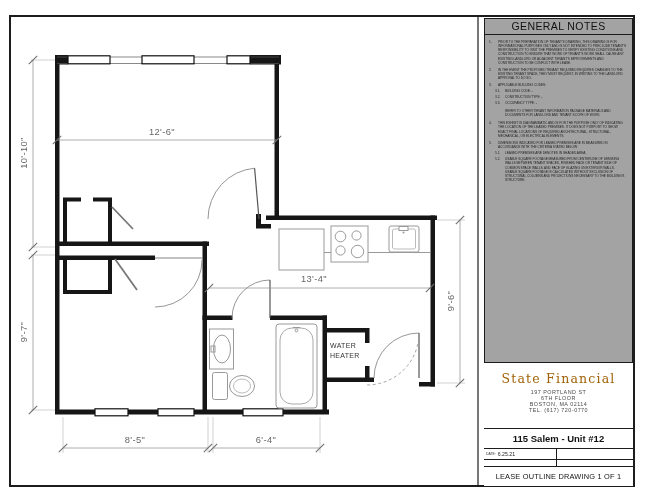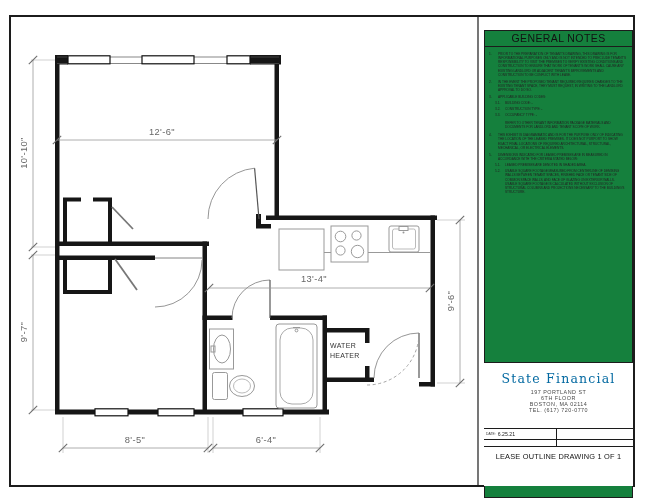--- a/index.html
+++ b/index.html
@@ -1,34 +1,34 @@
 <!DOCTYPE html>
 <html><head>
 <meta charset="utf-8">
 <style>
   html,body{margin:0;padding:0;background:#ffffff;}
   body{width:650px;height:502px;font-family:"Liberation Sans",sans-serif;-webkit-text-size-adjust:none;}
   .page{position:relative;width:650px;height:502px;background:#fff;overflow:hidden;}
   .plan-svg{position:absolute;left:0;top:0;width:650px;height:502px;}
 
   
-  .panel{position:absolute;left:484px;top:30px;width:149px;height:468px;border:1.4px solid #1c1c1c;box-sizing:border-box;background:#15803d;}
+  .panel{position:absolute;left:484px;top:18px;width:149px;height:468px;border:1.4px solid #1c1c1c;box-sizing:border-box;background:#a3a3a3;}
   .gn-header{height:15px;line-height:15px;border-bottom:1.4px solid #1c1c1c;text-align:center;font-size:10.5px;letter-spacing:.4px;color:#111;font-weight:500;}
   .notes{padding:5px 4px 0 3px;}
   .note-row{display:flex;margin-bottom:2.6px;}
   .note-row .num{flex:none;width:9px;font-size:3.2px;line-height:1.3;color:#222;padding-left:1px;}
   .note-row .txt{flex:1;font-size:3.2px;line-height:1.3;color:#222;letter-spacing:-.02px;}
   .note-row.sub .num{margin-left:6px;width:10px;}
   .note-row.sub{margin-bottom:1.6px;}
   .note-row.gap{margin-top:4px;}
 
   
   .titleblock{position:absolute;left:484px;top:362px;width:149px;height:124px;border-top:1.8px solid #1c1c1c;box-sizing:border-box;background:#fff;}
   .tb-company{height:65px;text-align:center;box-sizing:border-box;padding-top:8px;}
-  .tb-company .company{font-family:"DejaVu Serif",serif;font-size:12.5px;letter-spacing:1.2px;color:#0369a1;}
+  .tb-company .company{font-family:"DejaVu Serif",serif;font-size:12.5px;letter-spacing:1.2px;color:#a16207;}
   .tb-company .addr{margin-top:4px;font-size:5.4px;line-height:5.9px;letter-spacing:.5px;color:#4a4a4a;}
   .tb-project{height:20px;line-height:19px;border-top:1.3px solid #1c1c1c;text-align:center;font-weight:bold;font-size:9.5px;color:#111;box-sizing:border-box;}
   .tb-daterow{height:11px;border-top:1.3px solid #1c1c1c;display:flex;box-sizing:border-box;}
   .tb-daterow .cell-l{flex:none;width:73px;border-right:1px solid #1c1c1c;box-sizing:border-box;padding-left:2px;display:flex;align-items:center;gap:2px;}
   .tb-daterow .cell-r{flex:1;}
   .date-label{font-size:3.4px;color:#333;}
   .date-value{font-size:5.2px;color:#222;}
   .tb-emptyrow{height:7px;border-top:1px solid #1c1c1c;display:flex;box-sizing:border-box;}
   .tb-emptyrow .cell-l{flex:none;width:73px;border-right:1px solid #1c1c1c;box-sizing:border-box;}
   .tb-sheetrow{height:35px;border-top:1.3px solid #1c1c1c;text-align:center;box-sizing:border-box;line-height:19px;font-size:7.4px;letter-spacing:.2px;color:#111;}
@@ -270,20 +270,21 @@
   <div class="titleblock">
     <div class="tb-company">
       <div class="company">State Financial</div>
       <div class="addr">
         <div>197 PORTLAND ST</div>
         <div>6TH FLOOR</div>
         <div>BOSTON, MA 02114</div>
         <div>TEL. (617) 720-0770</div>
       </div>
     </div>
+    <div class="tb-project">115 Salem - Unit #12</div>
     <div class="tb-daterow">
       <div class="cell-l">
         <span class="date-label">DATE:</span>
         <span class="date-value">6.25.21</span>
       </div>
       <div class="cell-r"></div>
     </div>
     <div class="tb-emptyrow">
       <div class="cell-l"></div>
     </div>

